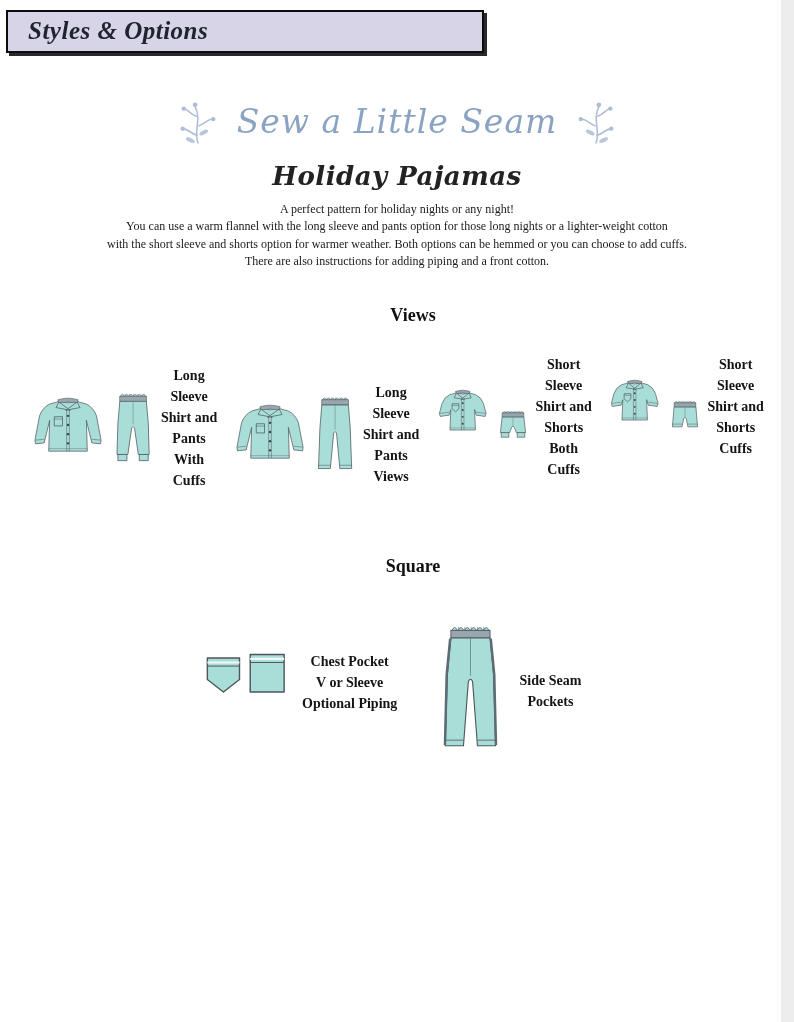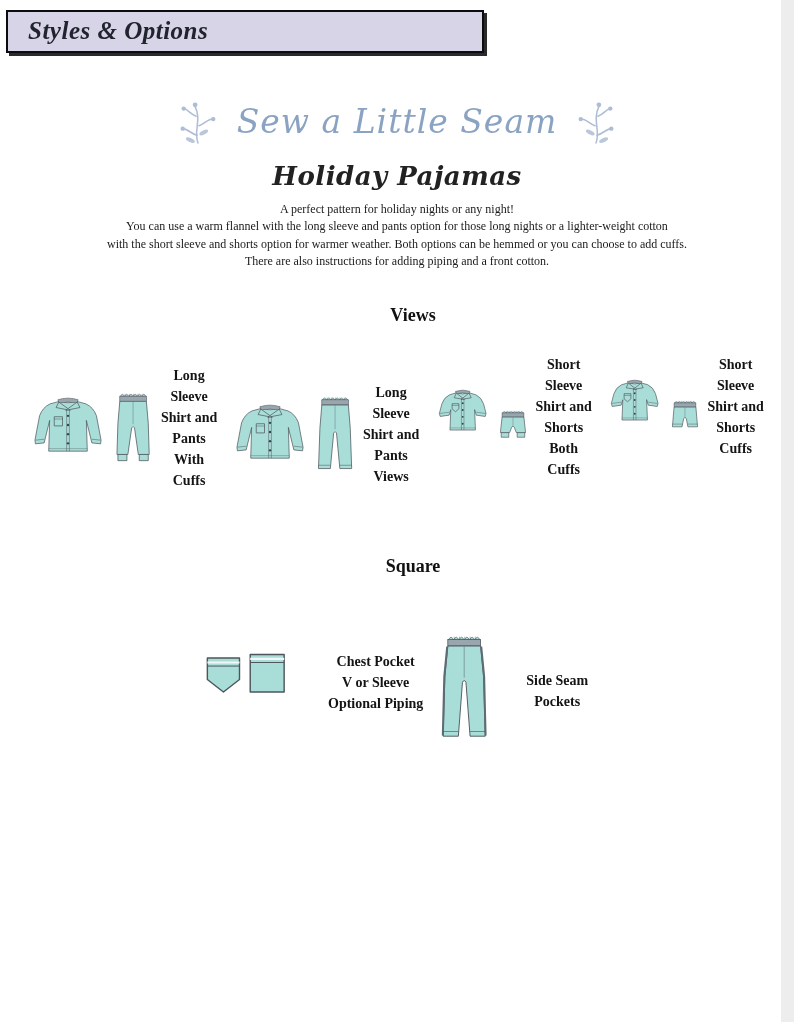--- a/index.html
+++ b/index.html
@@ -57,21 +57,21 @@
     margin-top:6px;text-align:center;font-weight:bold;font-size:14px;line-height:1.5;color:#141414;
   }
   .view-col.ss .fig-label{margin-top:12px;}
 
   
   .pockets-row{margin-top:20px;display:flex;justify-content:center;align-items:flex-start;}
   .pocket-col.chest{width:230px;margin-top:40px;}
   .pocket-col.side{width:160px;justify-content:space-between;}
   .svg-pocket-pair{width:100px;height:52px;}
   .svg-pants-side{width:103px;height:180px;}
-  .pocket-col .fig-label{margin-top:14px;margin-left:26px;}
+  .pocket-col .fig-label{margin-top:14px;}
   .pocket-col.side .fig-label{margin-top:8px;}
 
   
   .fillG{fill:var(--mint,#a9ded8);stroke:var(--line,#4d565c);stroke-width:1.6;stroke-linejoin:round;}
   .frill{fill:var(--mint,#a9ded8);stroke:var(--line,#4d565c);stroke-width:1.1;stroke-linejoin:round;}
   .grayG{fill:var(--gray,#9aa6ae);stroke:var(--line,#4d565c);stroke-width:1.3;}
   .thin{fill:none;stroke:var(--line,#4d565c);stroke-width:1.1;}
   .hair{fill:none;stroke:var(--line,#4d565c);stroke-width:.8;}
   .btn{fill:#39434c;stroke:none;}
   .pipe{fill:none;stroke:var(--piping,#5d6b75);stroke-width:3.5;}

